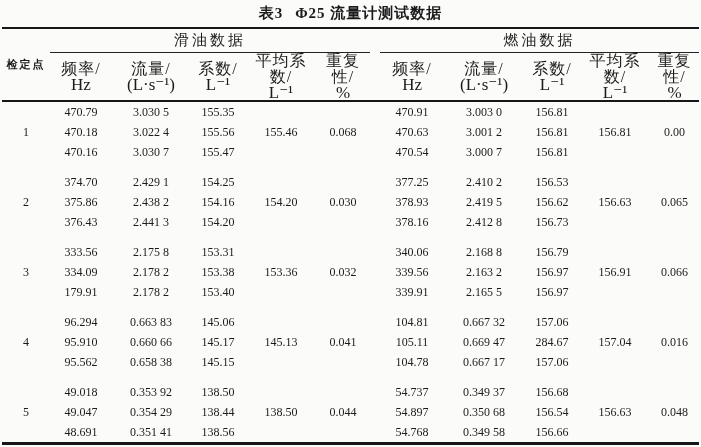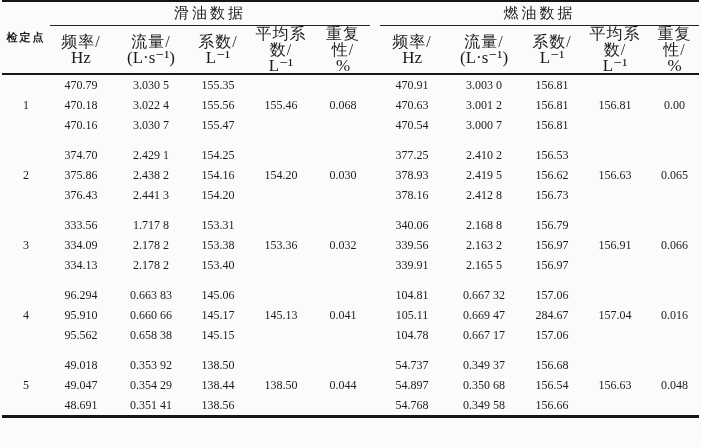--- a/index.html
+++ b/index.html
@@ -61,20 +61,23 @@
   }
   tbody td{height:20px;line-height:20px;white-space:nowrap;}
   tbody tr.gap td{height:10px;line-height:10px;}
   td.pid{font-size:12px;}
 </style>
 </head>
 <body>
 
 <div class="sheet">
 
+  <div class="title">
+    <span class="prefix">表3</span><span class="main">Φ25 流量计测试数据</span>
+  </div>
 
   <table class="flow">
     <colgroup>
       <col class="c-pid">
         <col class="c-f1">
         <col class="c-q1">
         <col class="c-k1">
         <col class="c-a1">
         <col class="c-r1">
       <col class="c-gap">
@@ -197,41 +200,41 @@
           <td>378.16</td>
           <td>2.412 8</td>
           <td>156.73</td>
         </tr>
         <tr class="gap">
           <td colspan="12"></td>
         </tr>
         <tr>
           <td rowspan="3" class="pid">3</td>
           <td>333.56</td>
-          <td>1.717 8</td>
+          <td>2.175 8</td>
           <td>153.31</td>
           <td rowspan="3">153.36</td>
           <td rowspan="3">0.032</td>
           <td rowspan="3"></td>
           <td>340.06</td>
           <td>2.168 8</td>
           <td>156.79</td>
           <td rowspan="3">156.91</td>
           <td rowspan="3">0.066</td>
         </tr>
         <tr>
           <td>334.09</td>
           <td>2.178 2</td>
           <td>153.38</td>
           <td>339.56</td>
           <td>2.163 2</td>
           <td>156.97</td>
         </tr>
         <tr>
-          <td>334.13</td>
+          <td>179.91</td>
           <td>2.178 2</td>
           <td>153.40</td>
           <td>339.91</td>
           <td>2.165 5</td>
           <td>156.97</td>
         </tr>
         <tr class="gap">
           <td colspan="12"></td>
         </tr>
         <tr>

